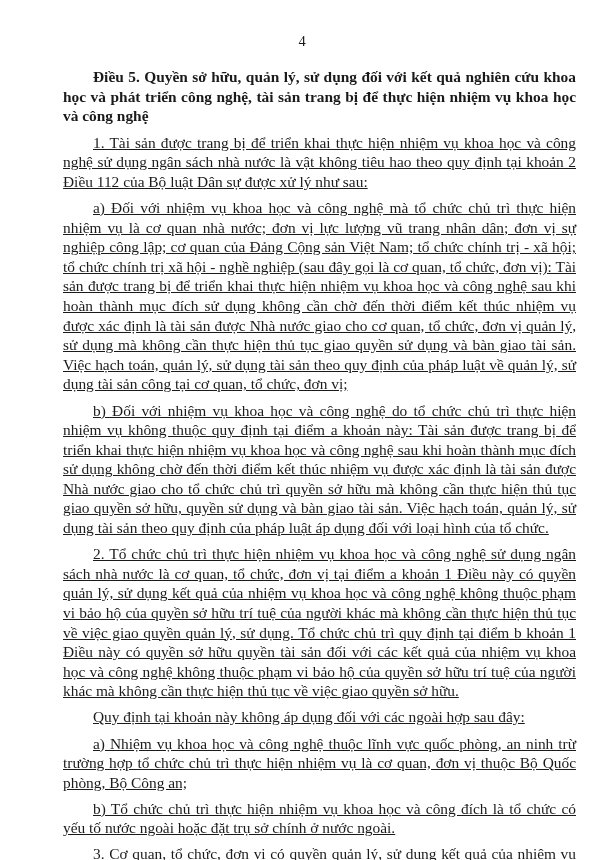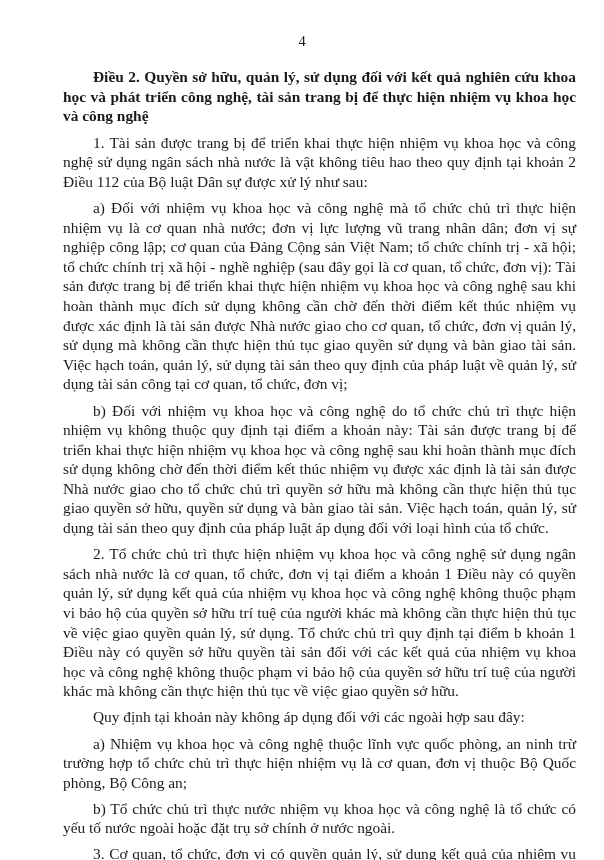--- a/index.html
+++ b/index.html
@@ -14,32 +14,32 @@
     position: absolute; top: 33px; left: 0; width: 604px;
     text-align: center; font-size: 14.5px;
   }
   .content {
     position: absolute; top: 67px; left: 63px; width: 513px;
     font-size: 15.4px; line-height: 19.6px; text-align: justify;
   }
   .heading {
     font-weight: bold; text-indent: 30px; margin: 0 0 7px 0;
   }
-  p.para { margin: 0 0 6.5px 0; text-indent: 30px; }
+  p.para { margin: 0 0 6.5px 0; text-indent: 30px; text-decoration: underline; }
 </style>
 </head>
 <body>
 
 <div class="page">
   <div class="page-number">4</div>
 
   <div class="content">
-    <div class="heading">Điều 2. Quyền sở hữu, quản lý, sử dụng đối với kết quả nghiên cứu khoa học và phát triển công nghệ, tài sản trang bị để thực hiện nhiệm vụ khoa học và công nghệ</div>
+    <div class="heading">Điều 5. Quyền sở hữu, quản lý, sử dụng đối với kết quả nghiên cứu khoa học và phát triển công nghệ, tài sản trang bị để thực hiện nhiệm vụ khoa học và công nghệ</div>
     <p class="para">1. Tài sản được trang bị để triển khai thực hiện nhiệm vụ khoa học và công nghệ sử dụng ngân sách nhà nước là vật không tiêu hao theo quy định tại khoản 2 Điều 112 của Bộ luật Dân sự được xử lý như sau:</p>
     <p class="para">a) Đối với nhiệm vụ khoa học và công nghệ mà tổ chức chủ trì thực hiện nhiệm vụ là cơ quan nhà nước; đơn vị lực lượng vũ trang nhân dân; đơn vị sự nghiệp công lập; cơ quan của Đảng Cộng sản Việt Nam; tổ chức chính trị - xã hội; tổ chức chính trị xã hội - nghề nghiệp (sau đây gọi là cơ quan, tổ chức, đơn vị): Tài sản được trang bị để triển khai thực hiện nhiệm vụ khoa học và công nghệ sau khi hoàn thành mục đích sử dụng không cần chờ đến thời điểm kết thúc nhiệm vụ được xác định là tài sản được Nhà nước giao cho cơ quan, tổ chức, đơn vị quản lý, sử dụng mà không cần thực hiện thủ tục giao quyền sử dụng và bàn giao tài sản. Việc hạch toán, quản lý, sử dụng tài sản theo quy định của pháp luật về quản lý, sử dụng tài sản công tại cơ quan, tổ chức, đơn vị;</p>
     <p class="para">b) Đối với nhiệm vụ khoa học và công nghệ do tổ chức chủ trì thực hiện nhiệm vụ không thuộc quy định tại điểm a khoản này: Tài sản được trang bị để triển khai thực hiện nhiệm vụ khoa học và công nghệ sau khi hoàn thành mục đích sử dụng không chờ đến thời điểm kết thúc nhiệm vụ được xác định là tài sản được Nhà nước giao cho tổ chức chủ trì quyền sở hữu mà không cần thực hiện thủ tục giao quyền sở hữu, quyền sử dụng và bàn giao tài sản. Việc hạch toán, quản lý, sử dụng tài sản theo quy định của pháp luật áp dụng đối với loại hình của tổ chức.</p>
     <p class="para">2. Tổ chức chủ trì thực hiện nhiệm vụ khoa học và công nghệ sử dụng ngân sách nhà nước là cơ quan, tổ chức, đơn vị tại điểm a khoản 1 Điều này có quyền quản lý, sử dụng kết quả của nhiệm vụ khoa học và công nghệ không thuộc phạm vi bảo hộ của quyền sở hữu trí tuệ của người khác mà không cần thực hiện thủ tục về việc giao quyền quản lý, sử dụng. Tổ chức chủ trì quy định tại điểm b khoản 1 Điều này có quyền sở hữu quyền tài sản đối với các kết quả của nhiệm vụ khoa học và công nghệ không thuộc phạm vi bảo hộ của quyền sở hữu trí tuệ của người khác mà không cần thực hiện thủ tục về việc giao quyền sở hữu.</p>
     <p class="para">Quy định tại khoản này không áp dụng đối với các ngoài hợp sau đây:</p>
     <p class="para">a) Nhiệm vụ khoa học và công nghệ thuộc lĩnh vực quốc phòng, an ninh trừ trường hợp tổ chức chủ trì thực hiện nhiệm vụ là cơ quan, đơn vị thuộc Bộ Quốc phòng, Bộ Công an;</p>
-    <p class="para">b) Tổ chức chủ trì thực nước nhiệm vụ khoa học và công nghệ là tổ chức có yếu tố nước ngoài hoặc đặt trụ sở chính ở nước ngoài.</p>
+    <p class="para">b) Tổ chức chủ trì thực hiện nhiệm vụ khoa học và công đích là tổ chức có yếu tố nước ngoài hoặc đặt trụ sở chính ở nước ngoài.</p>
     <p class="para">3. Cơ quan, tổ chức, đơn vị có quyền quản lý, sử dụng kết quả của nhiệm vụ khoa học và công nghệ quy định tại khoản 2 Điều này được đăng ký sở hữu trí tuệ các kết quả khi đáp ứng yêu cầu của pháp luật về sở hữu trí tuệ. Khi được cấp văn bằng bảo hộ, cơ quan, tổ chức, đơn vị này được đại diện thực hiện quyền của chủ sở hữu. Việc thương mại hóa kết quả nghiên cứu thực hiện theo quy định tại Điều 8 của Nghị quyết này.</p>
   </div>
 </div>
 
 </body></html>

